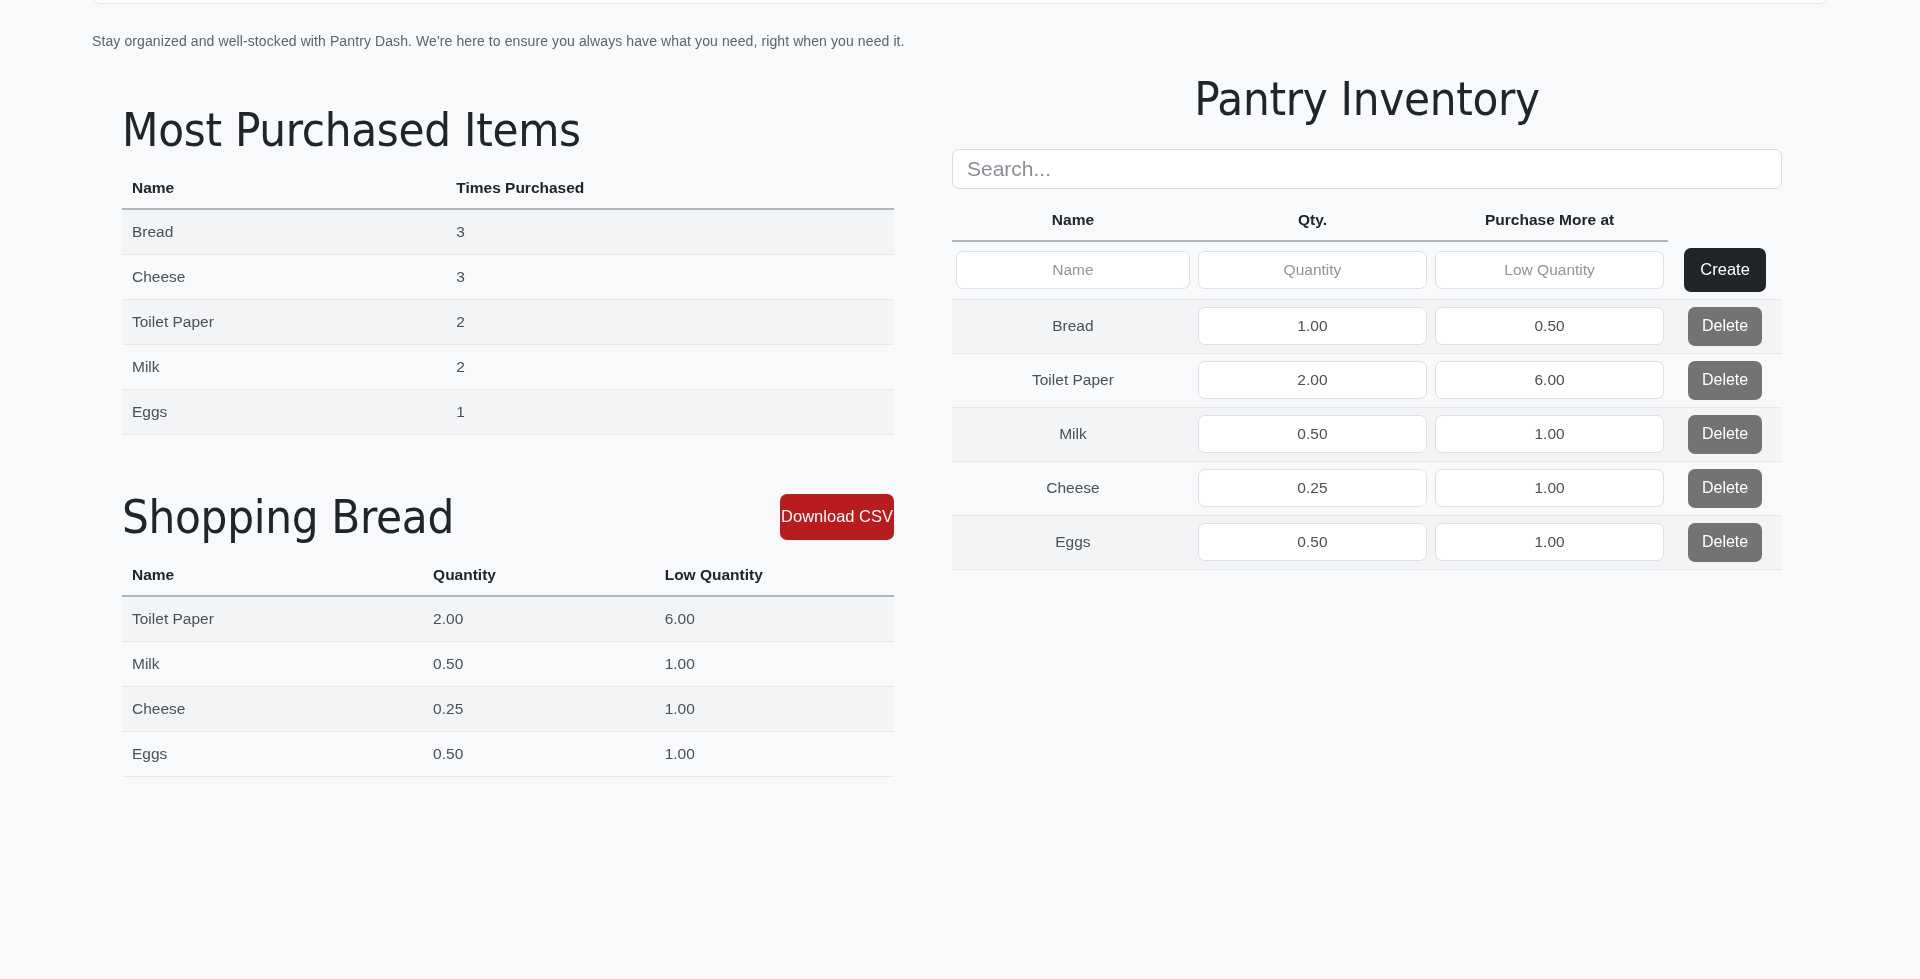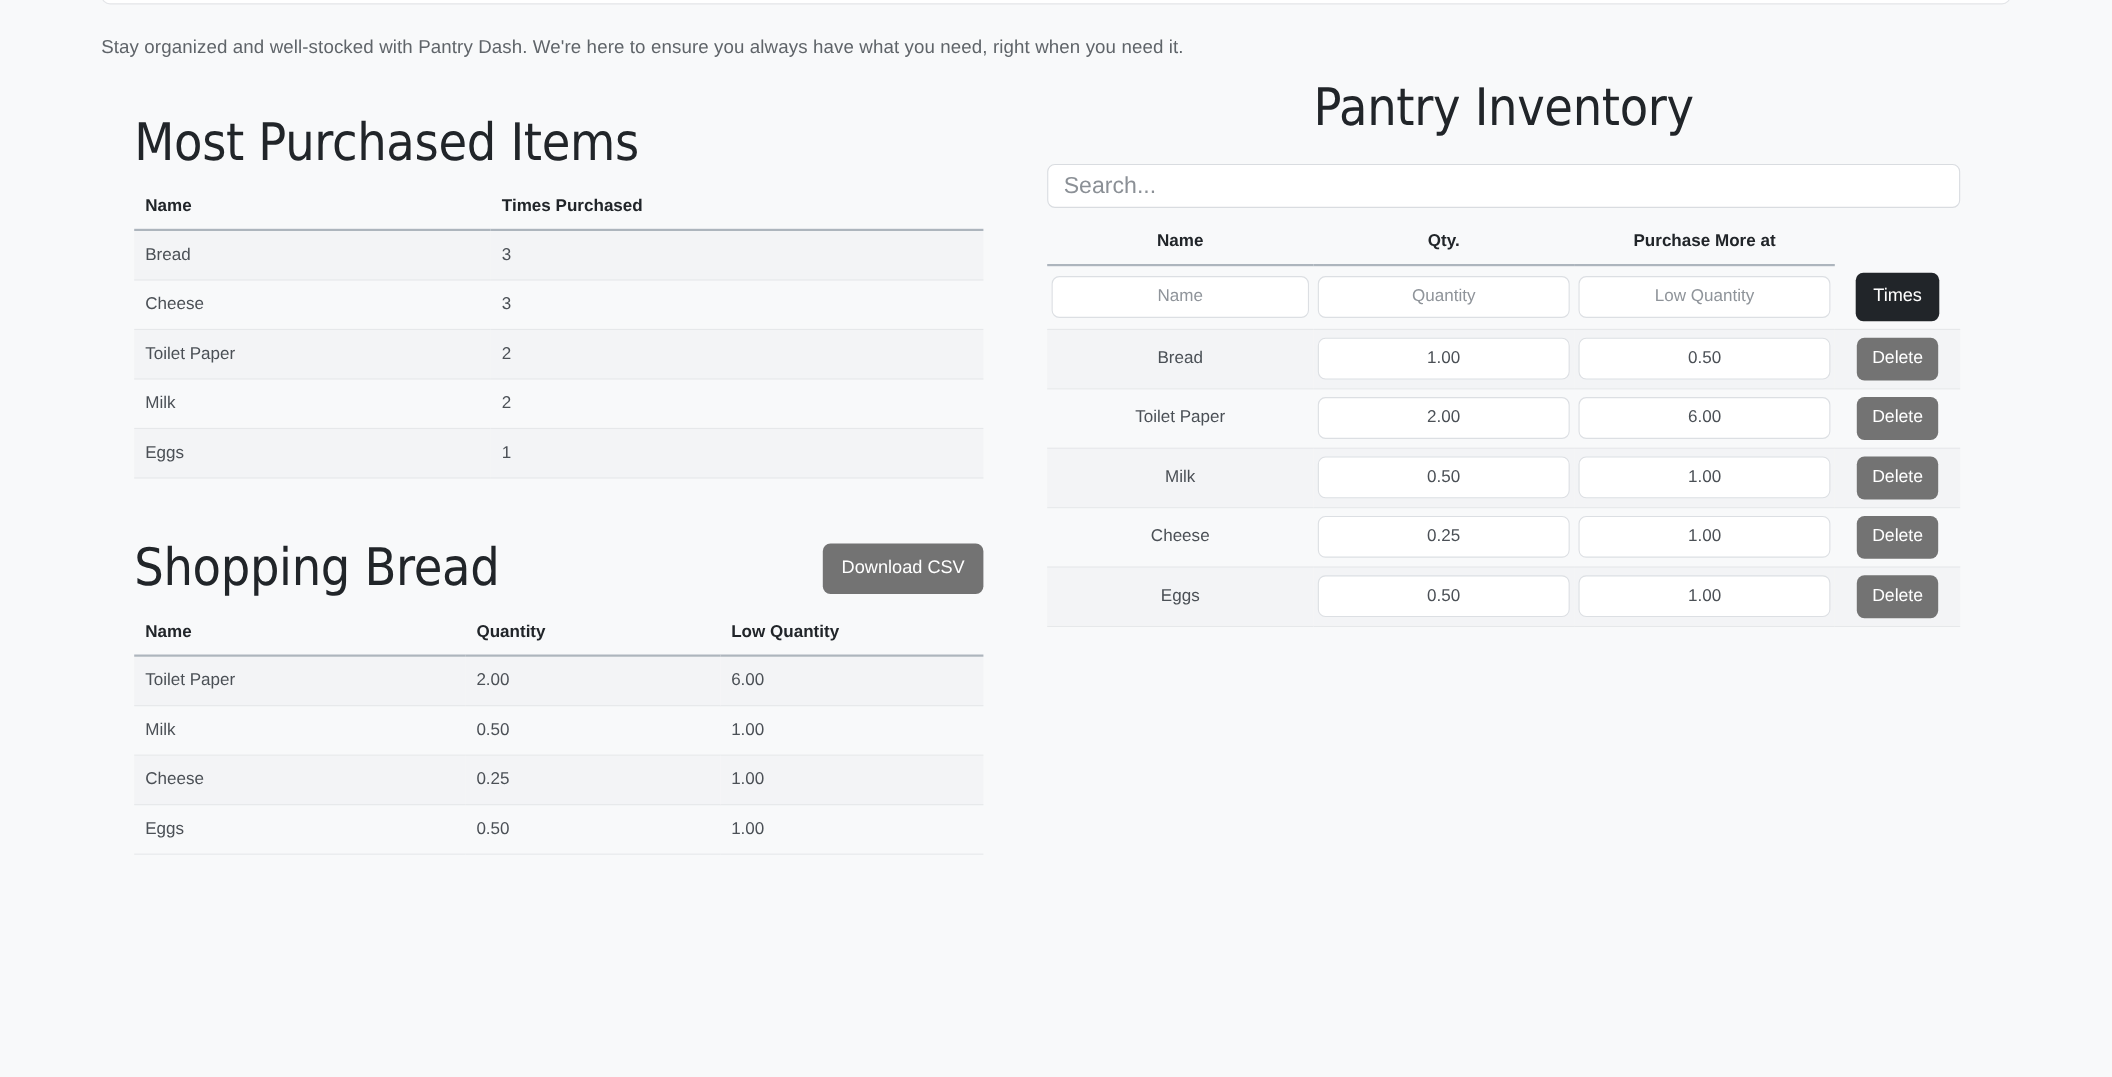--- a/index.html
+++ b/index.html
@@ -29,21 +29,21 @@
   .page {
     position: relative;
     width: 1920px;
     height: 979px;
   }
 
   .tagline {
     position: absolute;
     top: 33px;
     left: 92px;
-    font-size: 17px;
+    font-size: 14px;
     color: #5f6469;
     letter-spacing: 0.1px;
     white-space: nowrap;
   }
 
   
   .col-left {
     position: absolute;
     top: 88px;
     left: 122px;
@@ -119,22 +119,22 @@
     border-radius: 7px;
     cursor: pointer;
     font-family: "Liberation Sans", sans-serif;
     font-size: 16.5px;
     line-height: 1;
     color: #ffffff;
     white-space: nowrap;
   }
 
   .btn-primary {
-    background: #737373;
-    padding: 14px 17px 15px;
+    background: #b91c1c;
+    padding: 14px 1px 15px;
   }
 
   .btn-dark {
     background: #212529;
     padding: 13px 16px 14px;
   }
 
   .btn-secondary {
     background: #737373;
     padding: 11px 14px 12px;
@@ -327,21 +327,21 @@
           <td>
             <input class="cell-input" type="text" placeholder="Name" style="">
           </td>
           <td>
             <input class="cell-input" type="text" placeholder="Quantity" style="">
           </td>
           <td>
             <input class="cell-input" type="text" placeholder="Low Quantity" style="">
           </td>
           <td class="cell-action">
-            <button class="btn btn-dark">Times</button>
+            <button class="btn btn-dark">Create</button>
           </td>
         </tr>
 
         <tr>
           <td class="cell-name">Bread</td>
           <td>
             <input class="cell-input" type="text" value="1.00" style="">
           </td>
           <td>
             <input class="cell-input" type="text" value="0.50" style="">

